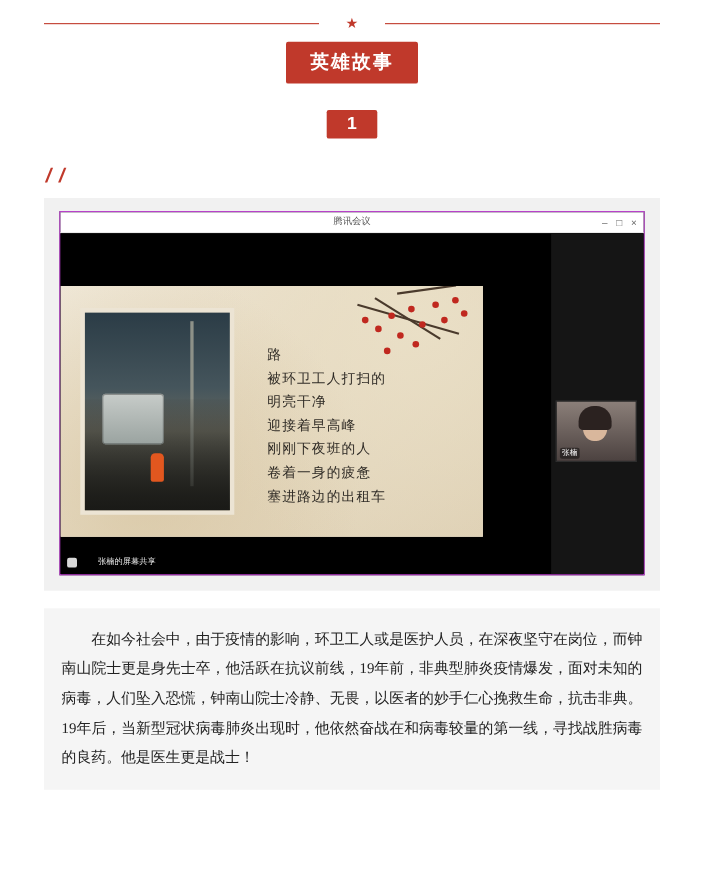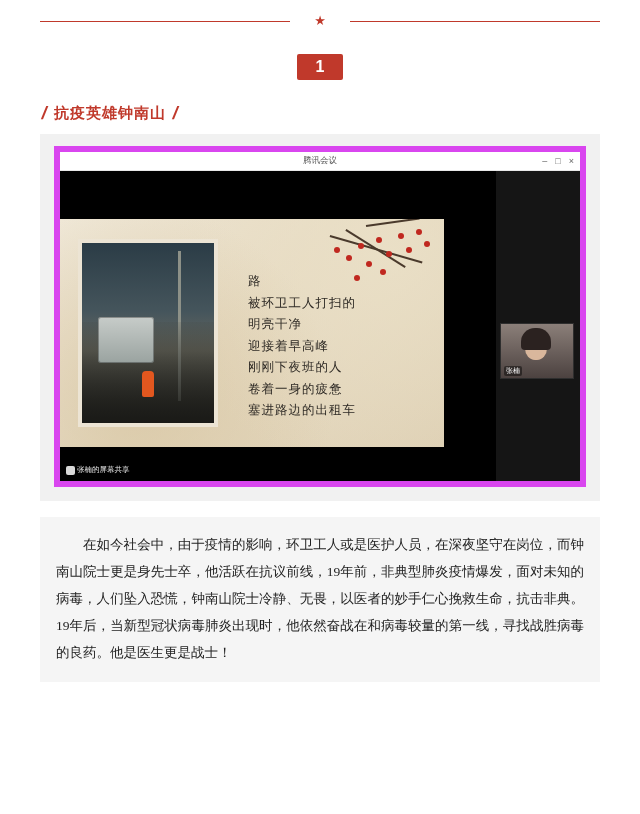--- a/index.html
+++ b/index.html
@@ -129,21 +129,21 @@
   
   .shot-outer {
     margin: 10px 22px 0 22px;
     background: #f1f1f1;
     padding: 12px 14px 14px 14px;
   }
   .shot-window {
     position: relative;
     width: 100%;
     background: #000000;
-    border: 6px solid #d946ef;
+    border: 1px solid #d946ef;
     box-sizing: border-box;
   }
   .win-bar {
     height: 18px;
     background: #ffffff;
     display: flex;
     align-items: center;
     justify-content: center;
     position: relative;
     border-bottom: 1px solid #e8e8e8;
@@ -311,21 +311,21 @@
     border-radius: 2px;
   }
   .share-bar {
     position: absolute;
     left: 0;
     bottom: 4px;
     width: 384px;
     height: 14px;
     display: flex;
     align-items: center;
-    gap: 2px;
+    gap: 19px;
     padding-left: 6px;
     box-sizing: border-box;
   }
   .share-ico {
     width: 9px; height: 9px;
     background: #d9d9d9;
     border-radius: 2px;
   }
   .share-text {
     font-size: 7.5px;
@@ -337,29 +337,31 @@
 
 <div class="page">
   <div class="content-col">
 
     <div class="top-rule">
       <div class="line left"></div>
       <div class="star">★</div>
       <div class="line right"></div>
     </div>
 
+    <div class="banner-wrap">
+      <div class="banner">英雄故事</div>
+    </div>
 
     <div class="chip-wrap">
       <div class="chip">1</div>
     </div>
 
 
     <div class="subhead">
       <span class="slash">/</span>
-      <span class="subhead-text">抗疫英雄钟南山</span>
       <span class="slash">/</span>
     </div>
 
     <div class="shot-outer">
       <div class="shot-window">
 
         <div class="win-bar">
           <span class="win-title">腾讯会议</span>
           <span class="win-ctrls">
             <span>–</span>

